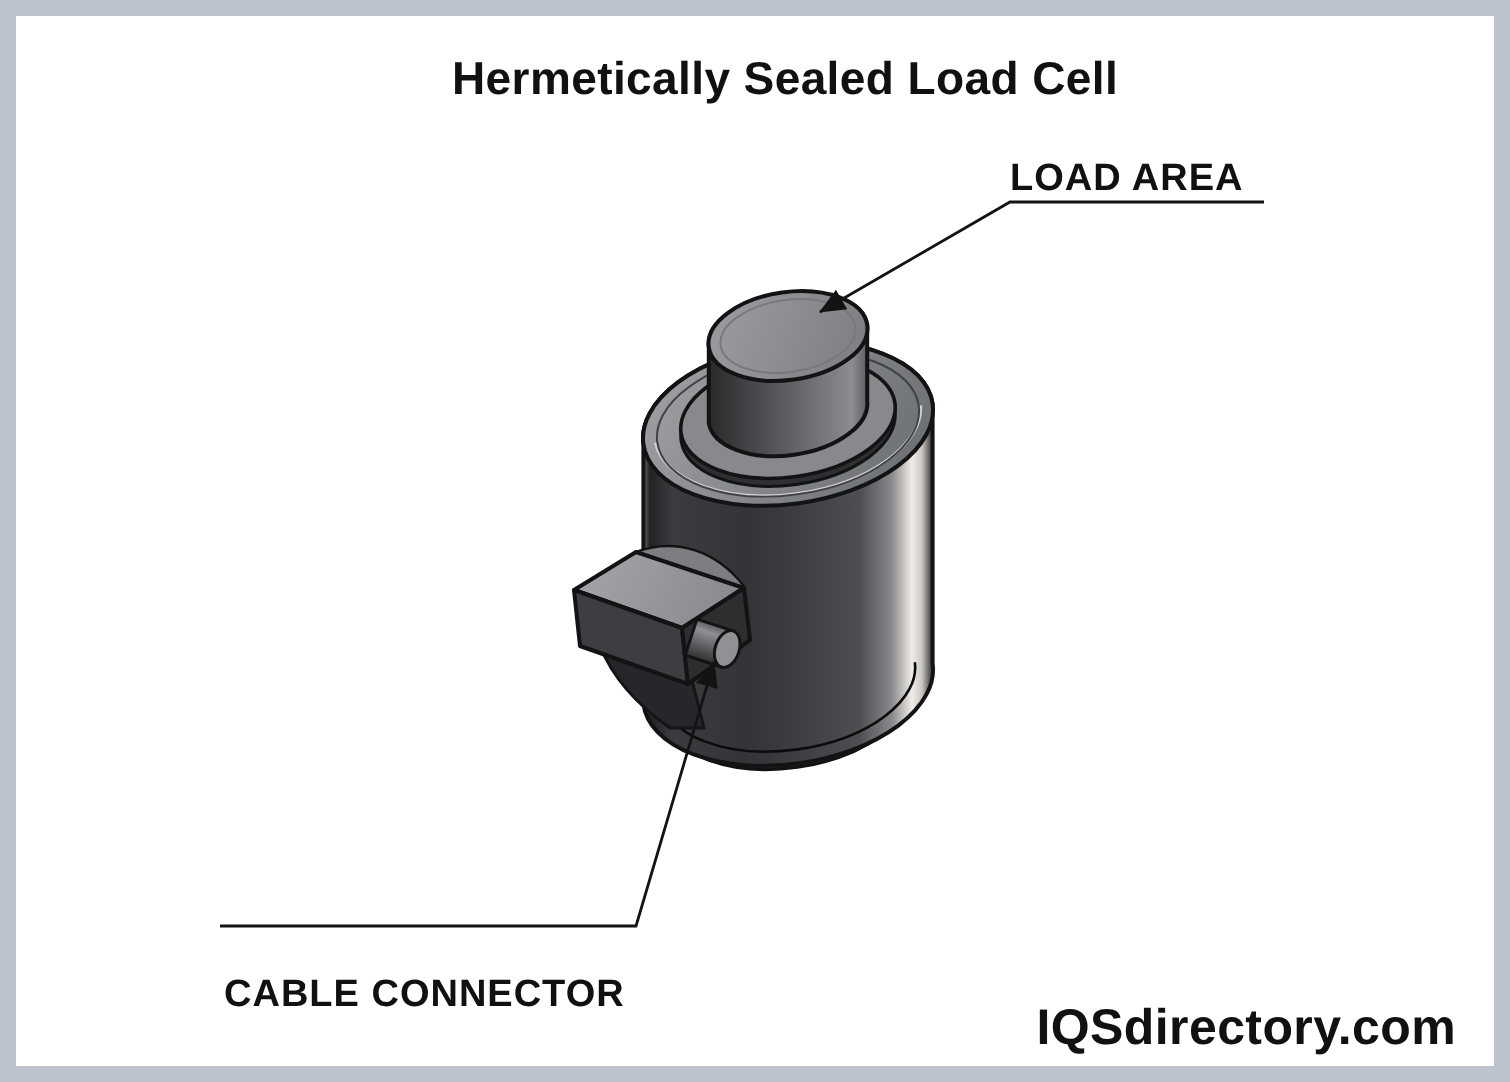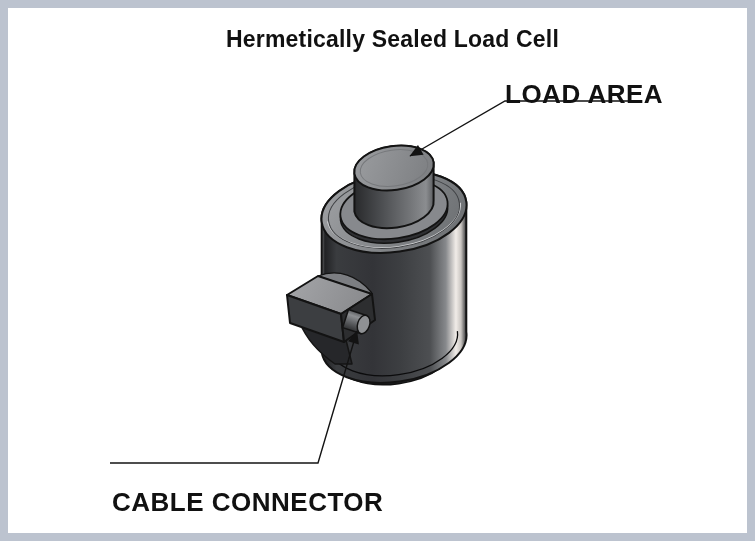--- a/index.html
+++ b/index.html
@@ -14,21 +14,21 @@
     border:8px solid #bcc3cf;
     z-index:6;pointer-events:none;
   }
   .artboard{position:absolute;inset:0;z-index:1;}
   svg.illustration{position:absolute;left:0;top:0;z-index:2;}
   .diagram-title{
     position:absolute;left:226px;top:26px;z-index:3;
     font-size:23px;font-weight:bold;letter-spacing:0.2px;white-space:nowrap;
   }
   .callout{
-    position:absolute;z-index:3;font-size:26px;font-weight:bold;
+    position:absolute;z-index:3;font-size:19px;font-weight:bold;
     letter-spacing:0.5px;white-space:nowrap;
   }
   .callout.load-area{left:505px;top:79px;}
   .callout.cable-connector{left:112px;top:439px;margin-top:48px;}
   .watermark{
     position:absolute;right:27px;top:500px;z-index:3;
     font-size:25px;font-weight:bold;letter-spacing:0.2px;white-space:nowrap;
   }
 </style>
 </head>
@@ -122,16 +122,17 @@
     </g>
 
     <path d="M632,101 L505,101 L410,156" fill="none" stroke="#131313" stroke-width="1.4" marker-end="url(#arrowhead)"></path>
     <path d="M110,463 L318,463 L357,331" fill="none" stroke="#131313" stroke-width="1.4" marker-end="url(#arrowhead)"></path>
   </svg>
 
   <div class="callout load-area">LOAD AREA</div>
 
   <div class="callout cable-connector">CABLE CONNECTOR</div>
 
+  <div class="watermark">IQSdirectory.com</div>
 
 </div>
 
 <div class="frame"></div>
 
 </body></html>

